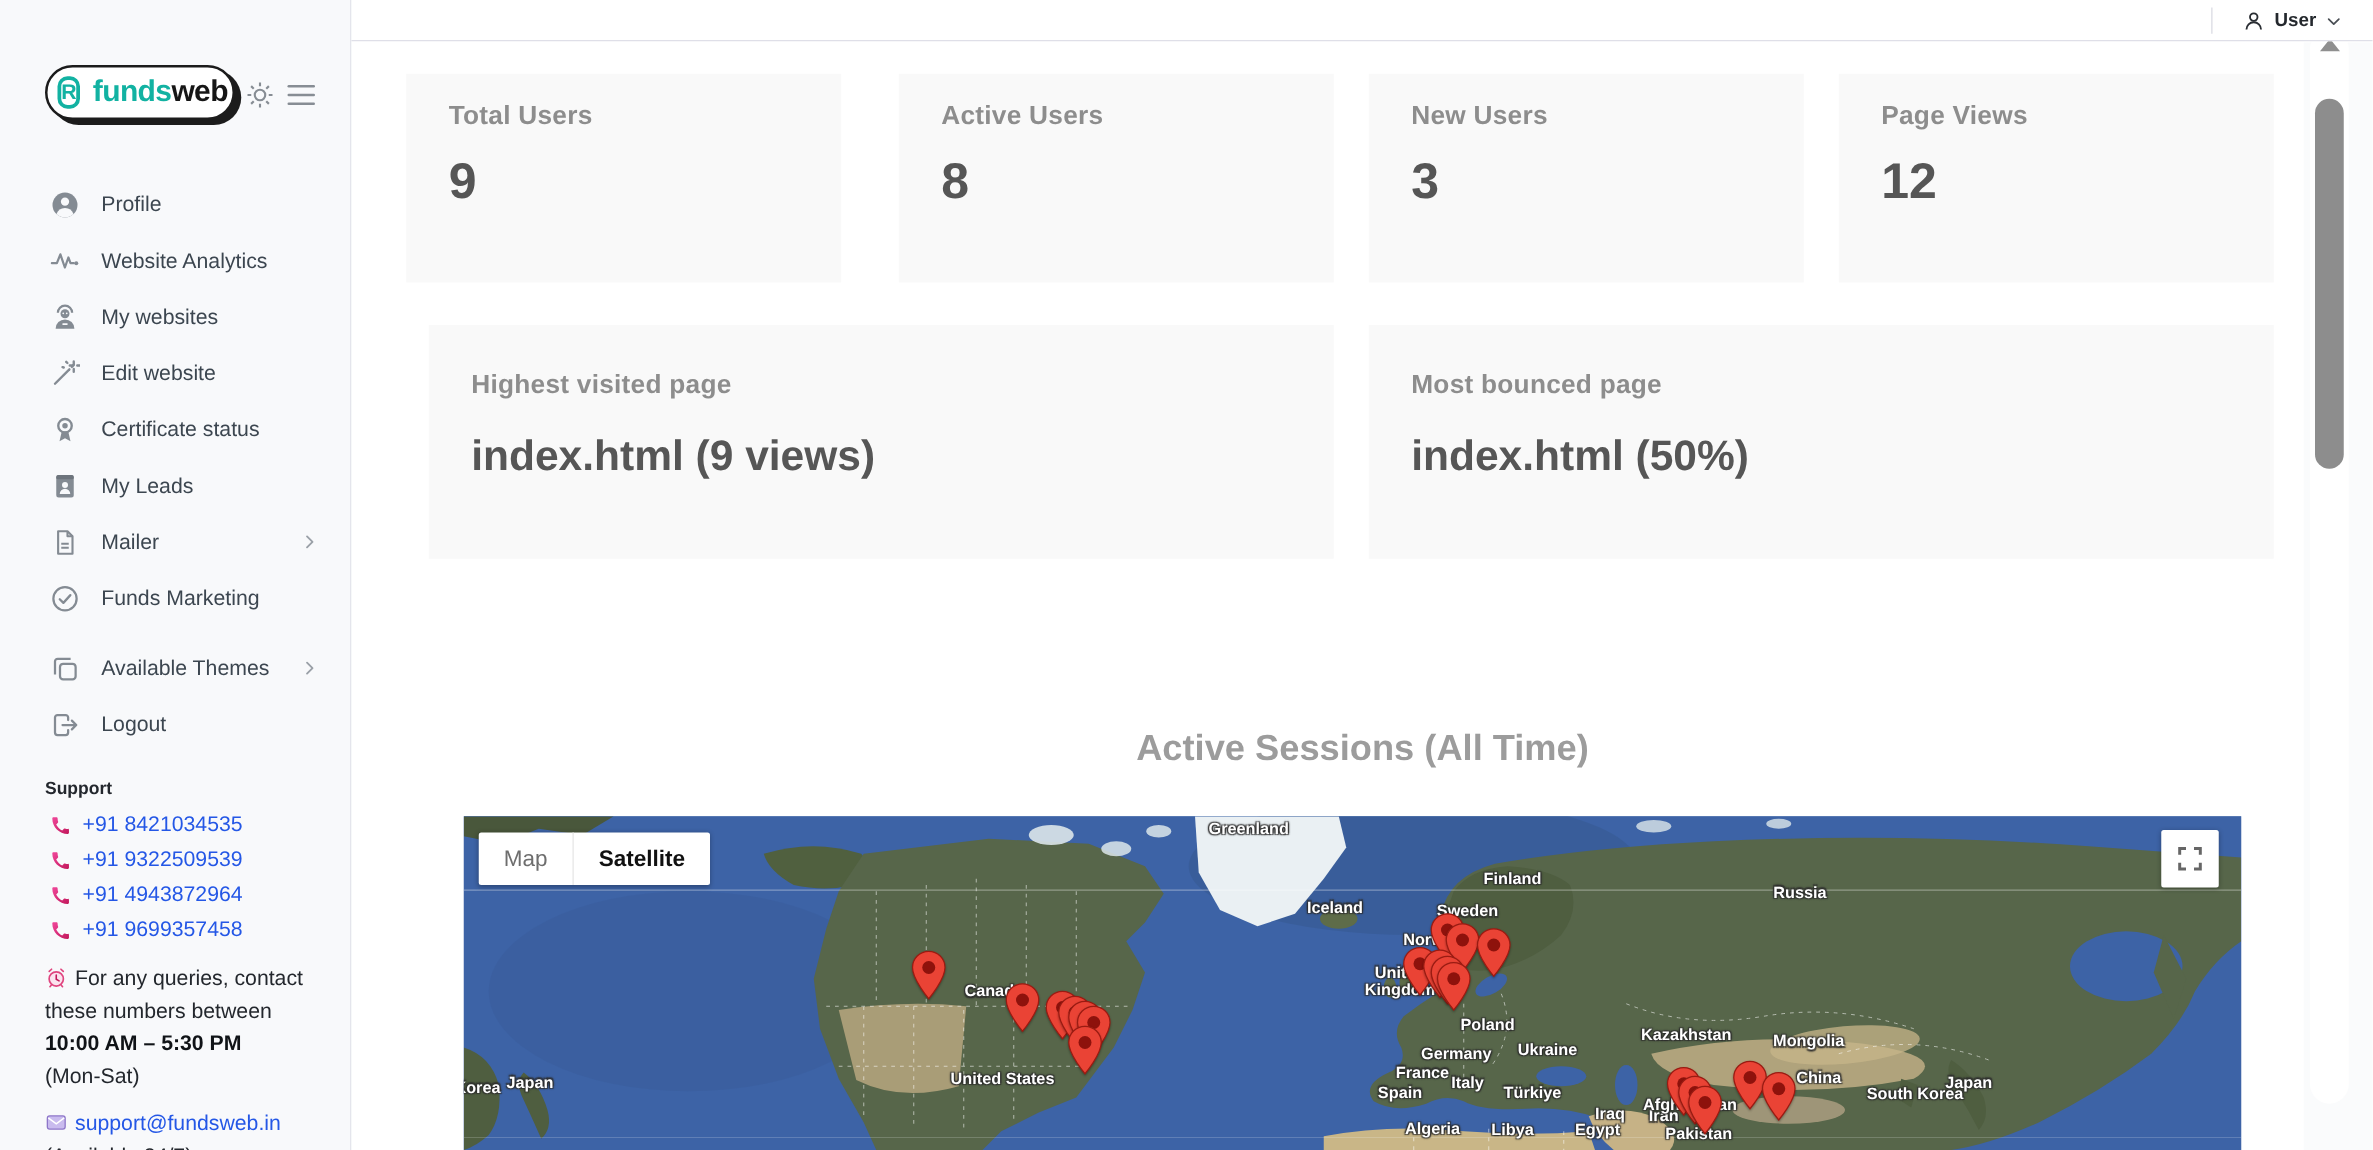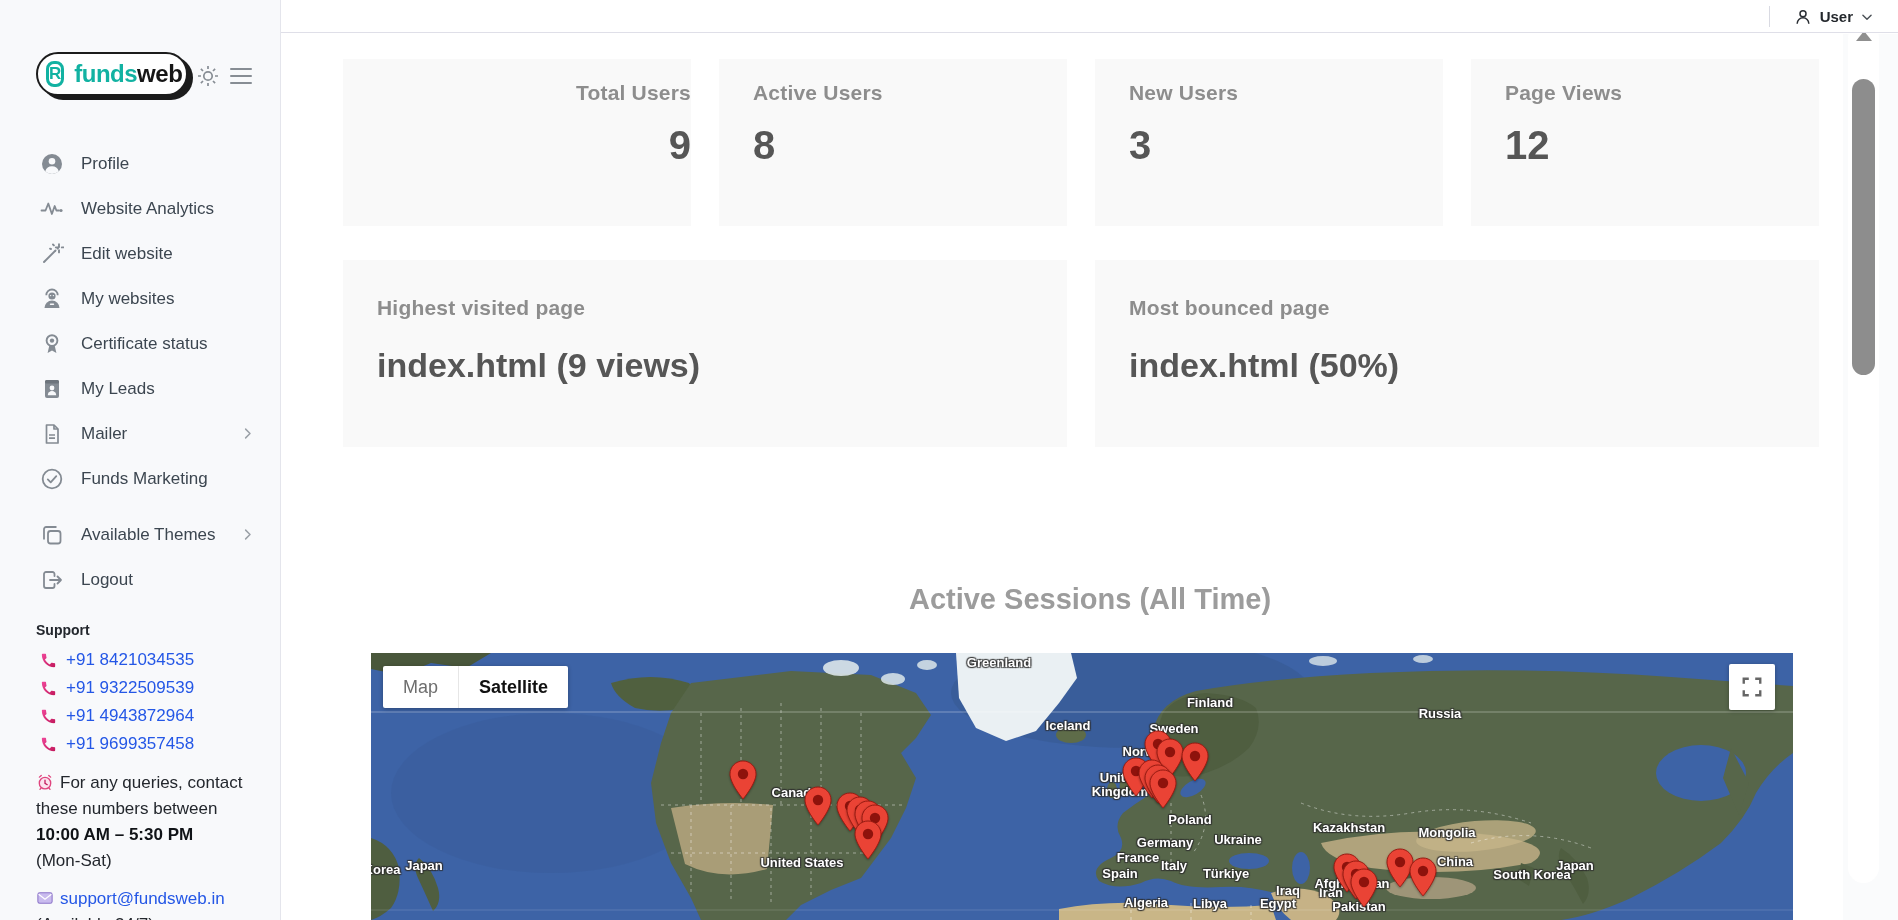--- a/index.html
+++ b/index.html
@@ -132,38 +132,38 @@
 
     <div class="nav-item">
       <svg class="nav-icon" viewBox="0 0 24 24" fill="none" stroke="#848b93" stroke-width="1.8" stroke-linecap="round" stroke-linejoin="round">
         <path d="M1.5 13.5h4l2.8-7 3.6 10.5 2.8-8 1.7 4.5h2.6"></path>
         <circle cx="21" cy="13.5" r="1.6" fill="#848b93" stroke="none"></circle>
       </svg>
       <span>Website Analytics</span>
     </div>
 
     <div class="nav-item">
-      <svg class="nav-icon" viewBox="0 0 24 24" fill="none" stroke="#848b93" stroke-width="1.9" stroke-linecap="round">
-        <path d="M15.5 8.5 4 20"></path>
-        <path d="M17.5 6.5l1.6-1.6"></path>
-        <path d="M19 2.2v2.2M19 8.2v2.2M15.8 5.4h2.2M21.8 5.4H24M13 2.5l.9.9M11 7l-1-.3"></path>
-      </svg>
-      <span>Edit website</span>
-    </div>
-
-    <div class="nav-item">
       <svg class="nav-icon" viewBox="0 0 24 24">
         <path d="M6.3 8.2a5.7 5.7 0 0 1 11.4 0" fill="none" stroke="#848b93" stroke-width="1.8"></path>
         <circle cx="12" cy="9" r="3.6" fill="#848b93"></circle>
         <path d="M4.5 21a7.5 7.5 0 0 1 15 0z" fill="#848b93"></path>
         <circle cx="10.6" cy="8.6" r=".7" fill="#f8f9fb"></circle>
         <circle cx="13.4" cy="8.6" r=".7" fill="#f8f9fb"></circle>
         <rect x="9.8" y="16.5" width="4.4" height="1.4" rx=".7" fill="#f8f9fb"></rect>
       </svg>
       <span>My websites</span>
+    </div>
+
+    <div class="nav-item">
+      <svg class="nav-icon" viewBox="0 0 24 24" fill="none" stroke="#848b93" stroke-width="1.9" stroke-linecap="round">
+        <path d="M15.5 8.5 4 20"></path>
+        <path d="M17.5 6.5l1.6-1.6"></path>
+        <path d="M19 2.2v2.2M19 8.2v2.2M15.8 5.4h2.2M21.8 5.4H24M13 2.5l.9.9M11 7l-1-.3"></path>
+      </svg>
+      <span>Edit website</span>
     </div>
 
     <div class="nav-item">
       <svg class="nav-icon" viewBox="0 0 24 24">
         <path d="M9.4 13.2 7.6 21l4.4-2.5L16.4 21l-1.8-7.8z" fill="#848b93"></path>
         <circle cx="12" cy="8.6" r="5.4" fill="none" stroke="#848b93" stroke-width="1.9"></circle>
         <circle cx="12" cy="8.6" r="2.2" fill="#848b93"></circle>
       </svg>
       <span>Certificate status</span>
     </div>
@@ -284,21 +284,21 @@
     </svg>
     <span id="user-label">User</span>
     <svg width="14" height="14" viewBox="0 0 24 24" fill="none" stroke="#4a4f55" stroke-width="2.4" stroke-linecap="round" stroke-linejoin="round">
       <path d="M5 9l7 7 7-7"></path>
     </svg>
   </div>
 </div>
 
 <div id="content">
 
-  <div class="stat-card small" style="left:61px;text-align:right;">
+  <div class="stat-card small" style="left:43px;">
     <div class="stat-label">Total Users</div>
     <div class="stat-value">9</div>
   </div>
   <div class="stat-card small" style="left:437px;">
     <div class="stat-label">Active Users</div>
     <div class="stat-value">8</div>
   </div>
   <div class="stat-card small" style="left:813px;">
     <div class="stat-label">New Users</div>
     <div class="stat-value">3</div>

